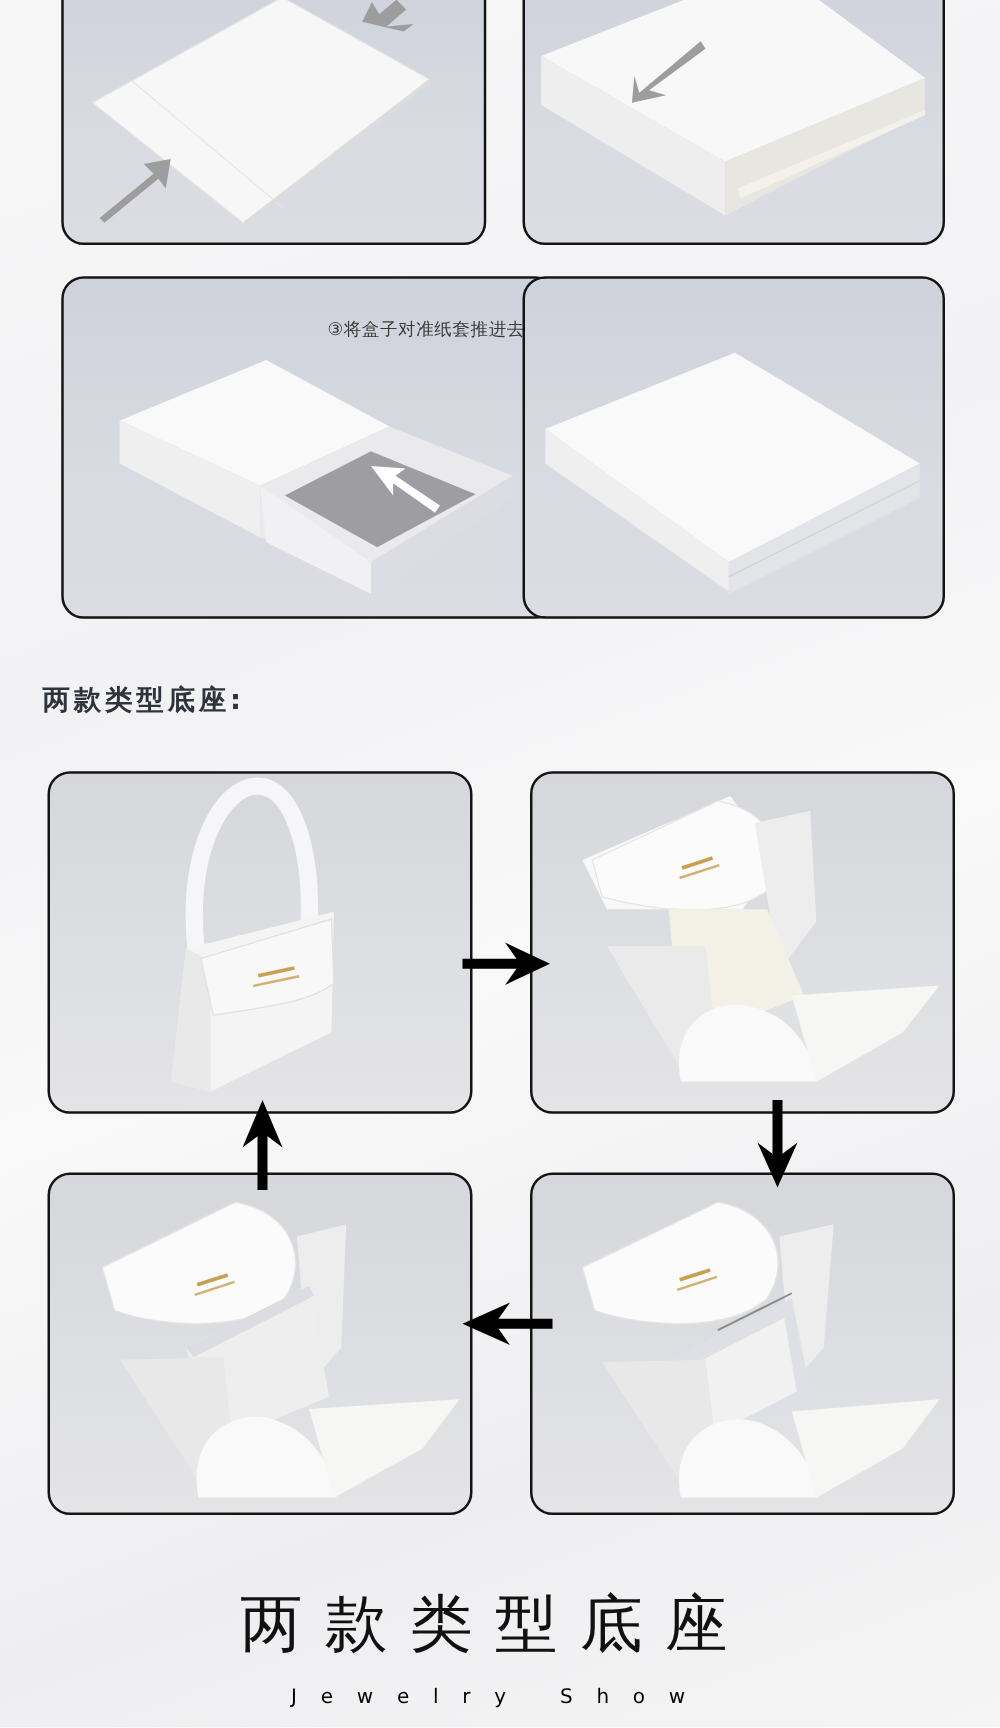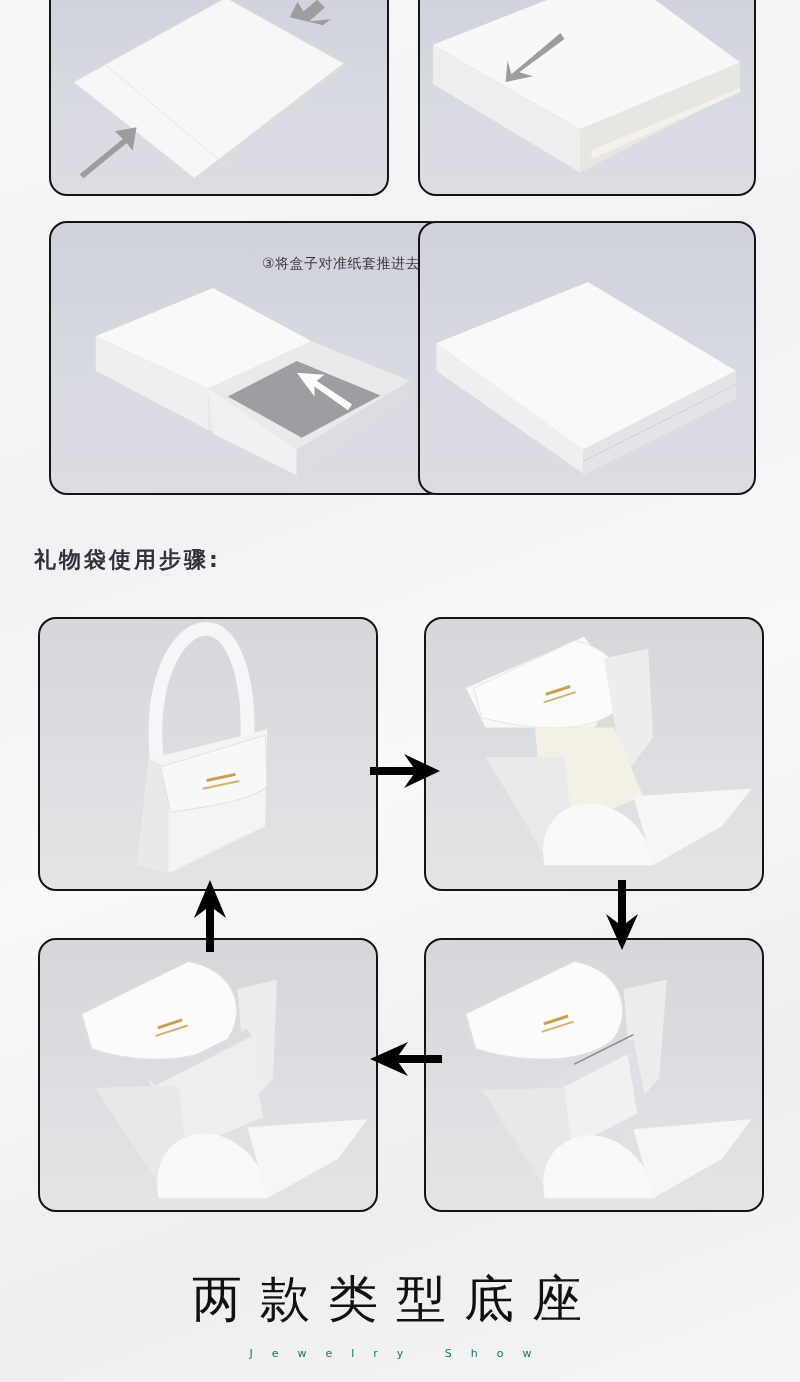--- a/index.html
+++ b/index.html
@@ -24,21 +24,21 @@
     font-size: 22px; font-weight: bold; color: #2f333b; letter-spacing: 3px;
   }
   .arrow { position: absolute; }
   .arrow svg { width: 100%; height: 100%; display: block; }
   .main-title {
     position: absolute; left: 0; width: 792px; top: 1266px; text-align: center;
     font-size: 50px; color: #111; letter-spacing: 18px; font-weight: normal;
   }
   .subtitle {
     position: absolute; left: 0; width: 800px; top: 1347px; text-align: center;
-    font-size: 11px; color: #0f766e; letter-spacing: 19px;
+    font-size: 16px; color: #000000; letter-spacing: 19px;
   }
 </style>
 </head>
 <body>
 
 <div class="panel box-bg" style="left:49px; top:-20px; width:340px; height:216px;">
   <svg viewBox="0 0 340 216">
     <polygon points="22,102 177,16 297,83 145,200" fill="#f7f7f7"></polygon>
     <polygon points="22,102 177,16 297,83 145,200" fill="none" stroke="#e2e2e2" stroke-width="1"></polygon>
     <line x1="54" y1="84" x2="178" y2="188" stroke="#e6e6e6" stroke-width="1"></line>
@@ -81,21 +81,21 @@
 
 <div class="panel box-bg" style="left:418px; top:221px; width:338px; height:274px;">
   <svg viewBox="0 0 338 274">
     <polygon points="16,122 170,60 320,150 165,230" fill="#f9f9f9"></polygon>
     <polygon points="16,122 165,230 165,254 16,150" fill="#efefef"></polygon>
     <polygon points="165,230 320,150 320,178 165,256" fill="#e3e4e8"></polygon>
     <line x1="165" y1="242" x2="320" y2="164" stroke="#cfd0d6" stroke-width="1"></line>
   </svg>
 </div>
 
-<div class="section-title">礼物袋使用步骤:</div>
+<div class="section-title">两款类型底座:</div>
 
 <div class="panel bag-bg" style="left:38px; top:617px; width:340px; height:274px;">
   <svg viewBox="0 0 340 274">
     <path d="M118,142 C110,60 140,10 168,10 C196,10 212,60 210,120" fill="none" stroke="#f6f6f8" stroke-width="14"></path>
     <polygon points="110,142 230,112 228,210 130,258 98,250" fill="#f4f4f4"></polygon>
     <polygon points="98,250 110,142 130,152 130,258" fill="#e9e9ea"></polygon>
     <path d="M122,150 L228,118 L230,170 C210,186 170,190 132,196 Z" fill="#f8f8f8" stroke="#e0e0e0" stroke-width="1"></path>
     <rect x="168" y="160" width="30" height="3" fill="#c8a050" transform="rotate(-12 180 160)"></rect>
     <rect x="164" y="168" width="38" height="2" fill="#d4b070" transform="rotate(-12 180 168)"></rect>
   </svg>

